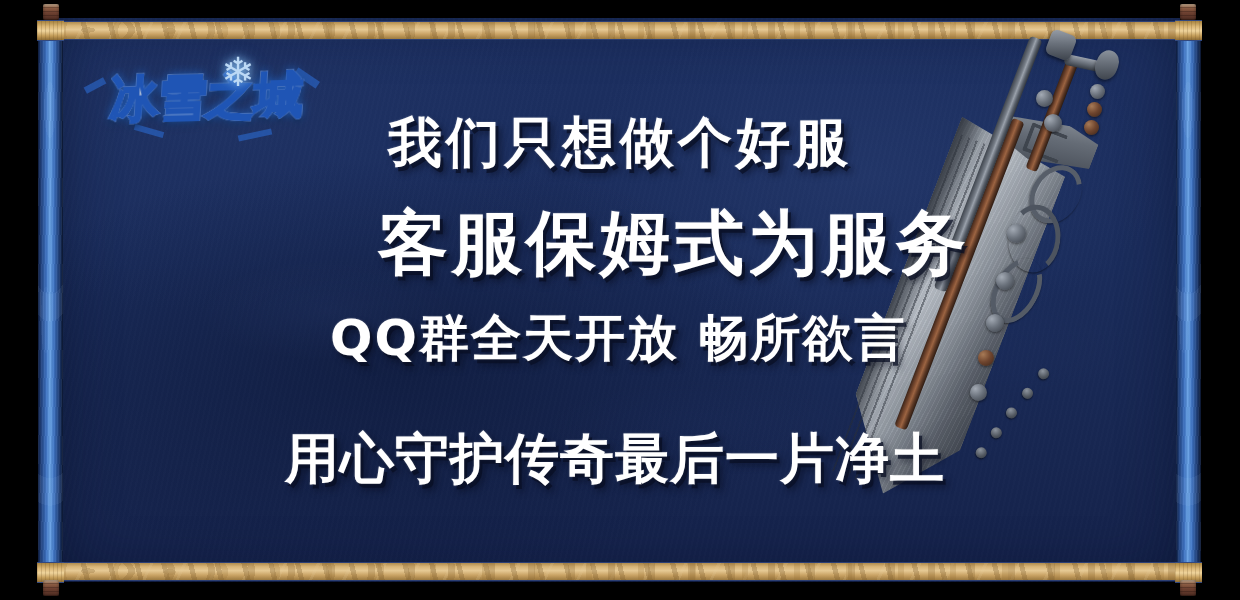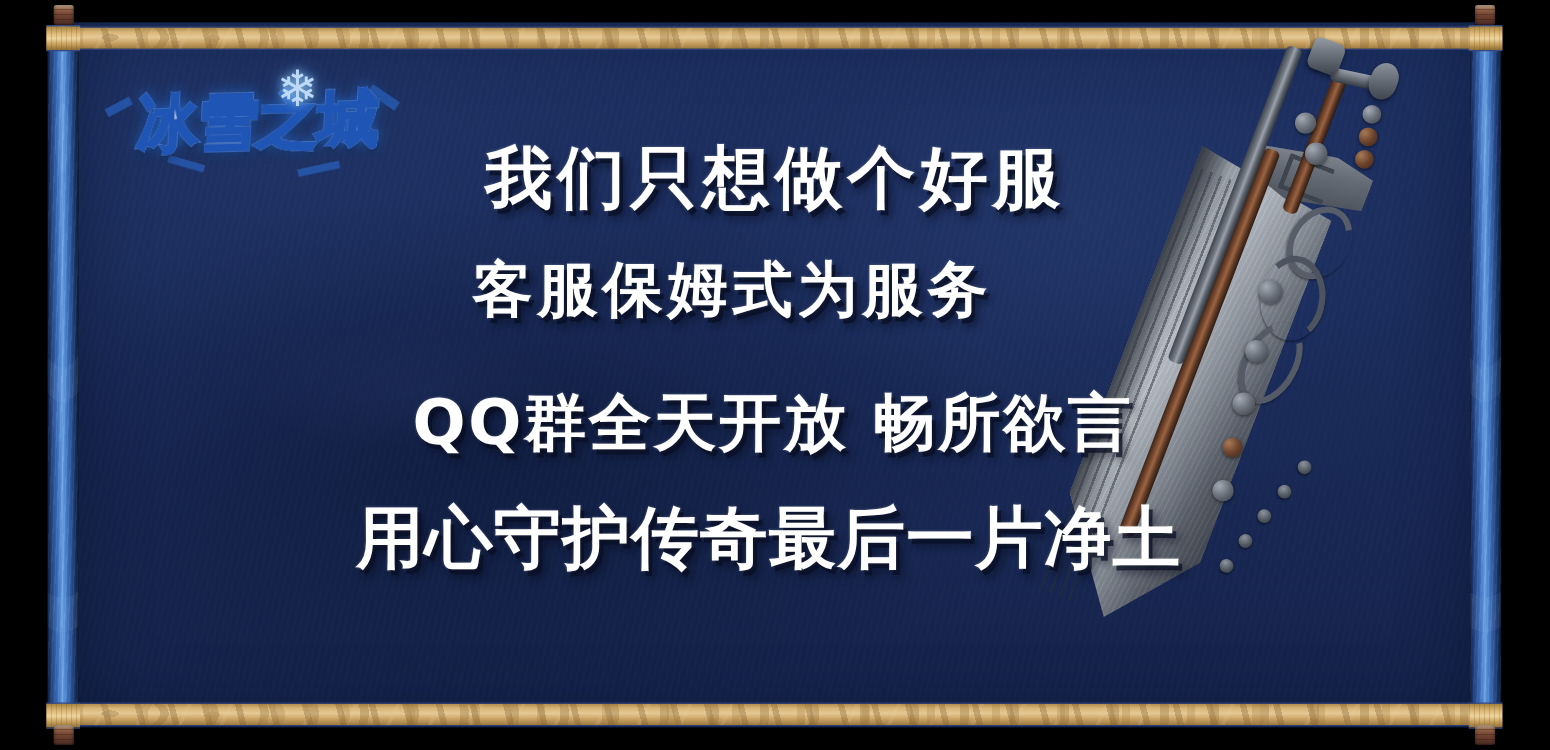--- a/index.html
+++ b/index.html
@@ -110,23 +110,23 @@
   .sl{
     position:absolute;color:#fff;font-weight:700;
     font-family:"DejaVu Sans","Liberation Sans",sans-serif;
     white-space:nowrap;line-height:1;
     text-shadow:
       3px 4px 0 rgba(8,14,34,.72),
       5px 6px 7px rgba(5,9,26,.55),
       0 0 2px rgba(255,255,255,.35);
   }
   .sl1{left:388px;top:116px;font-size:54px;letter-spacing:4px;}
-  .sl2{left:378px;top:208px;font-size:48px;letter-spacing:4px;}
+  .sl2{left:378px;top:208px;font-size:70px;letter-spacing:4px;}
   .sl3{left:330px;top:313px;font-size:50px;letter-spacing:2px;text-align:center;}
-  .sl4{left:285px;top:404px;font-size:54px;letter-spacing:1px;}
+  .sl4{left:285px;top:432px;font-size:54px;letter-spacing:1px;}
 
   
   .sword{position:absolute;left:930px;top:28px;width:270px;height:540px;}
   .sw{position:absolute;}
 
   .blade{
     left:28px;top:110px;width:118px;height:380px;
     background:linear-gradient(100deg,#6c737c 0%,#9aa1aa 16%,#b6bcc4 34%,#8d949d 56%,#5b616b 78%,#3c414a 100%);
     transform:rotate(21deg);transform-origin:50% 0%;
     clip-path:polygon(0% 0%, 100% 5%, 100% 82%, 52% 100%, 0% 78%);

